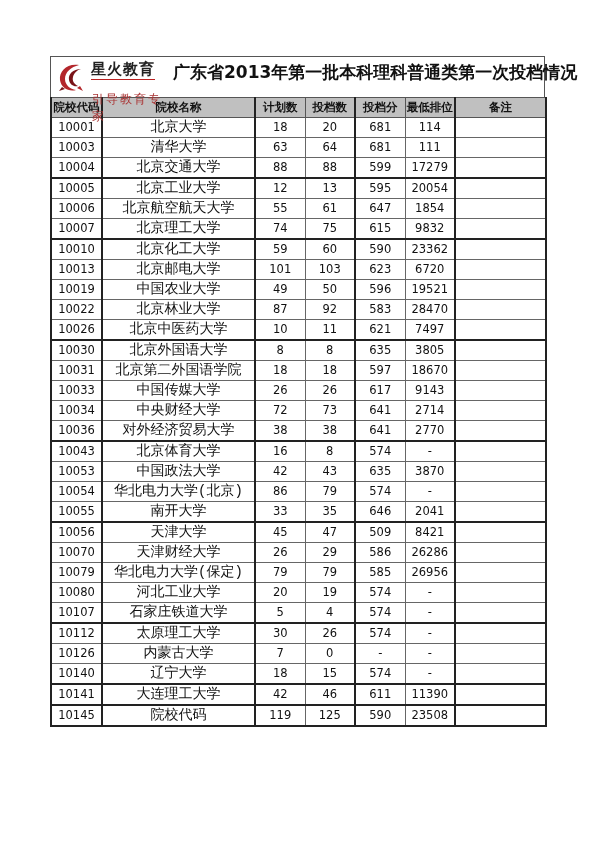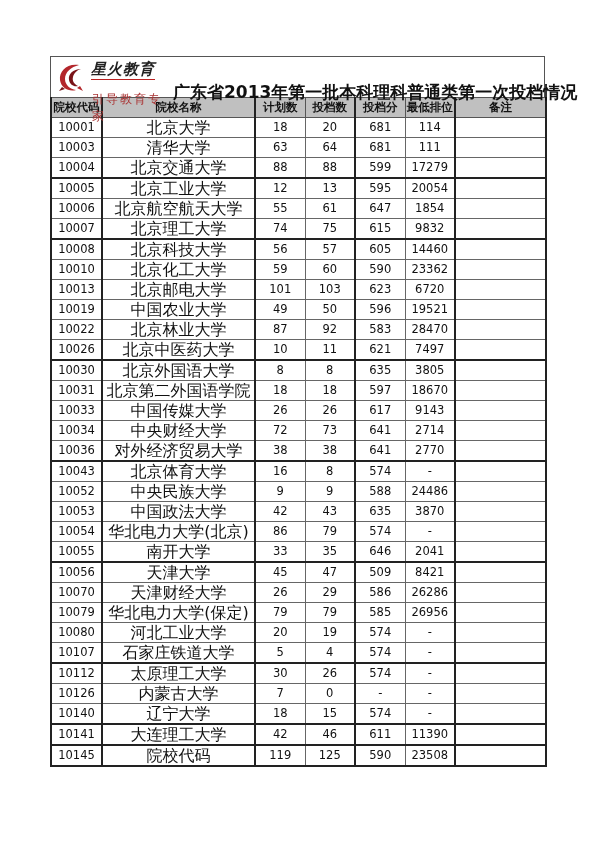--- a/index.html
+++ b/index.html
@@ -4,35 +4,35 @@
 <style>
   html, body { margin: 0; padding: 0; background: #ffffff; }
   body { width: 600px; height: 850px; position: relative; overflow: hidden;
          font-family: "DejaVu Sans", "Liberation Sans", sans-serif; color: #111; }
   .sheet { position: absolute; left: 50px; top: 56px; width: 495px; }
   .title-row { position: relative; height: 40px; border: 1px solid #555; border-bottom: none;
                display: flex; align-items: center; background: #fff; }
   .logo { position: absolute; left: 4px; top: 2px; width: 112px; height: 36px; }
   .logo-mark { position: absolute; left: 2px; top: 2px; width: 30px; height: 32px; }
   .logo-name { position: absolute; left: 36px; top: 1px; font-size: 15px; font-weight: bold;
-               color: #222; letter-spacing: 1px; font-style: italic; }
+               color: #222; letter-spacing: 1px; }
   .logo-name::after { content: ""; position: absolute; left: 0; right: 0; bottom: -1px;
                       height: 1px; background: #b22; }
   .logo-tag { position: absolute; left: 37px; top: 32px; font-size: 12px; color: #a33;
               letter-spacing: 2px; font-family: Liberation Mono, monospace; }
-  .title { position: absolute; left: 122px; top: 24px; font-size: 17px; font-weight: bold;
+  .title { position: absolute; left: 122px; top: 4px; font-size: 17px; font-weight: bold;
            color: #111; white-space: nowrap; letter-spacing: 0px; }
   table { border-collapse: collapse; width: 495px; table-layout: fixed; font-size: 11.5px; }
   th, td { border: 1px solid #666; height: 19px; padding: 0; text-align: center;
            white-space: nowrap; overflow: hidden; line-height: 19px; }
   th { background: #c0c0c0; font-weight: bold; font-size: 11.5px; border-color: #555; }
   th.remark { font-weight: bold; }
   td.thick-r, th.thick-r { border-right: 2px solid #222; }
   tr.thick-b td { border-bottom: 2px solid #222; }
-  td.name { font-size: 16px; }
+  td.name { font-size: 14px; font-family: Liberation Mono, monospace; }
   table { border-left: 2px solid #222; border-right: 2px solid #222; border-bottom: 2px solid #222; }
 </style>
 </head>
 <body>
 
 <div class="sheet">
   <div class="title-row">
     <div class="logo">
       <svg class="logo-mark" viewBox="0 0 30 32">
         <path d="M22 4 C10 2 2 10 3 19 C4 27 12 31 19 29 C13 28 8 24 8 18 C8 11 14 6 22 4 Z" fill="#b3262b"></path>
@@ -116,29 +116,20 @@
         <tr class="thick-b">
           <td class="thick-r">10007</td>
           <td class="thick-r name">北京理工大学</td>
           <td>74</td>
           <td class="thick-r">75</td>
           <td>615</td>
           <td class="thick-r">9832</td>
           <td></td>
         </tr>
         <tr>
-          <td class="thick-r">10008</td>
-          <td class="thick-r name">北京科技大学</td>
-          <td>56</td>
-          <td class="thick-r">57</td>
-          <td>605</td>
-          <td class="thick-r">14460</td>
-          <td></td>
-        </tr>
-        <tr>
           <td class="thick-r">10010</td>
           <td class="thick-r name">北京化工大学</td>
           <td>59</td>
           <td class="thick-r">60</td>
           <td>590</td>
           <td class="thick-r">23362</td>
           <td></td>
         </tr>
         <tr>
           <td class="thick-r">10013</td>
@@ -224,29 +215,20 @@
         <tr>
           <td class="thick-r">10043</td>
           <td class="thick-r name">北京体育大学</td>
           <td>16</td>
           <td class="thick-r">8</td>
           <td>574</td>
           <td class="thick-r">-</td>
           <td></td>
         </tr>
         <tr>
-          <td class="thick-r">10052</td>
-          <td class="thick-r name">中央民族大学</td>
-          <td>9</td>
-          <td class="thick-r">9</td>
-          <td>588</td>
-          <td class="thick-r">24486</td>
-          <td></td>
-        </tr>
-        <tr>
           <td class="thick-r">10053</td>
           <td class="thick-r name">中国政法大学</td>
           <td>42</td>
           <td class="thick-r">43</td>
           <td>635</td>
           <td class="thick-r">3870</td>
           <td></td>
         </tr>
         <tr>
           <td class="thick-r">10054</td>

